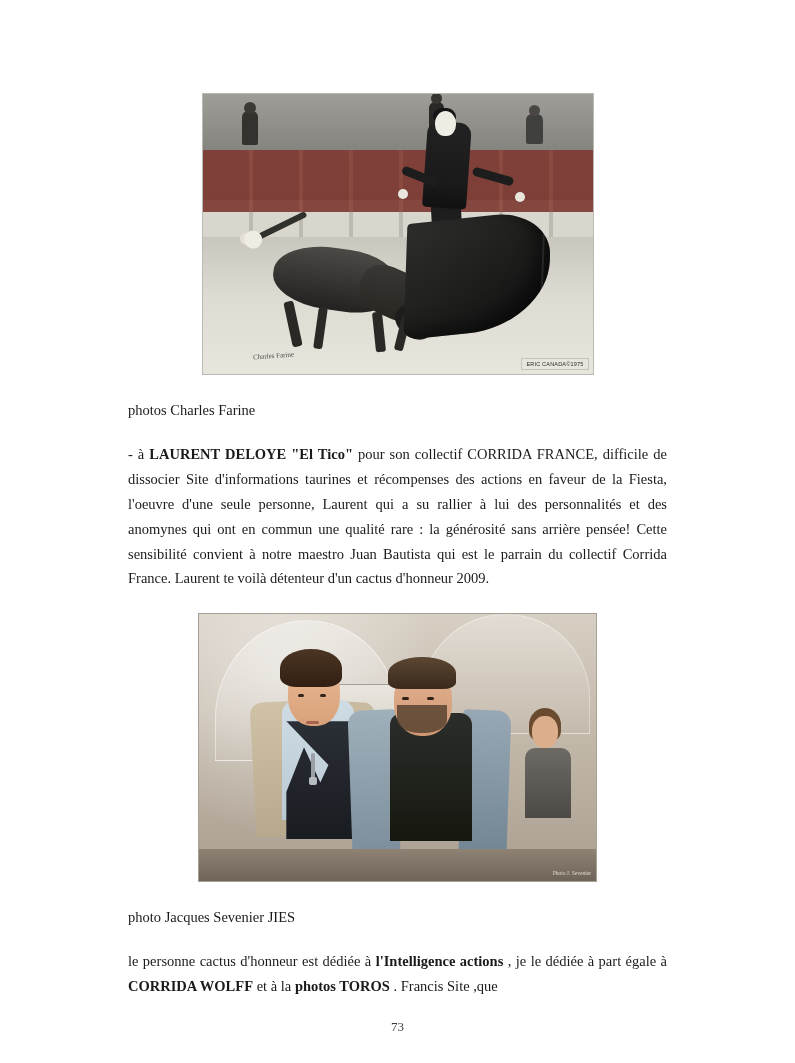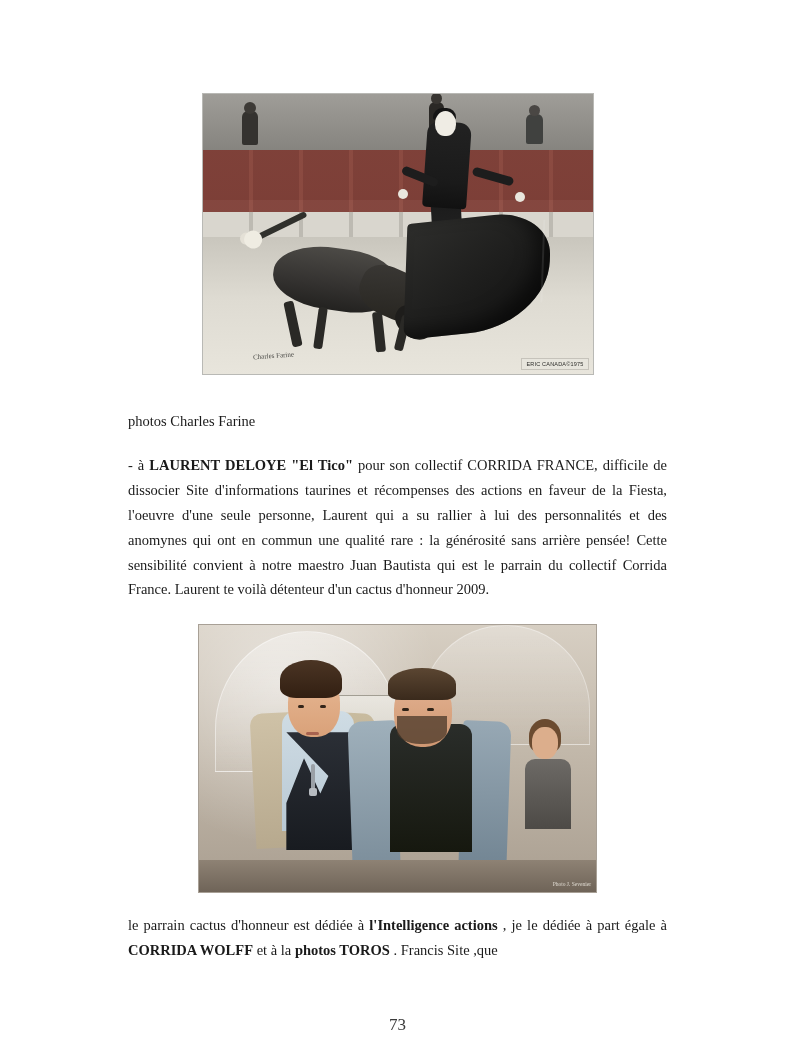--- a/index.html
+++ b/index.html
@@ -155,21 +155,21 @@
     position:absolute; right:4px; bottom:4px;
     background:#e7e5dd; color:#2c2c2a;
     font-family:"Liberation Sans", sans-serif;
     font-size:5.5px; letter-spacing:.2px;
     padding:2px 4px; border:1px solid #c6c3bb;
   }
 
   
   .caption {
     font-size: 14.5px;
-    margin: 36px 0 0 0;
+    margin: 25px 0 0 0;
     line-height: 1.5;
   }
   .para {
     font-size: 14.5px;
     line-height: 1.72;
     text-align: justify;
     margin: 20px 0 0 0;
   }
   .para b { font-weight: bold; }
 
@@ -306,21 +306,21 @@
   .f2-credit {
     position:absolute; right:5px; bottom:5px;
     font-family:"Liberation Serif", serif;
     font-size:5.5px; color:#f0ece3; opacity:.85;
   }
 
   .page-number {
     position:absolute;
     left:0; right:0; bottom:28px;
     text-align:center;
-    font-size:17px;
+    font-size:13px;
     color:#3a3a3a;
     margin-top:24px;
   }
 </style>
 </head>
 <body>
 
 <div class="page">
 
   <div class="fig1-wrap">
@@ -386,18 +386,19 @@
       <div class="m2-head"></div>
       <div class="m2-beard"></div>
       <div class="m2-hair"></div>
       <div class="m2-eye e1"></div>
       <div class="m2-eye e2"></div>
       <div class="f2-floor"></div>
       <div class="f2-credit">Photo J. Sevenier</div>
     </div>
   </div>
 
-
-  <p class="para"><span>le parrain cactus d'honneur est dédiée à </span><b>l'Intelligence actions</b><span> , je le dédiée à part égale à </span><b>CORRIDA WOLFF</b><span> et à la </span><b>photos TOROS</b><span>  . Francis Site ,que</span></p>
+  <p class="caption">photo Jacques Sevenier JIES</p>
+
+  <p class="para"><span>le personne cactus d'honneur est dédiée à </span><b>l'Intelligence actions</b><span> , je le dédiée à part égale à </span><b>CORRIDA WOLFF</b><span> et à la </span><b>photos TOROS</b><span>  . Francis Site ,que</span></p>
 
   <div class="page-number">73</div>
 
 </div>
 
 </body></html>

